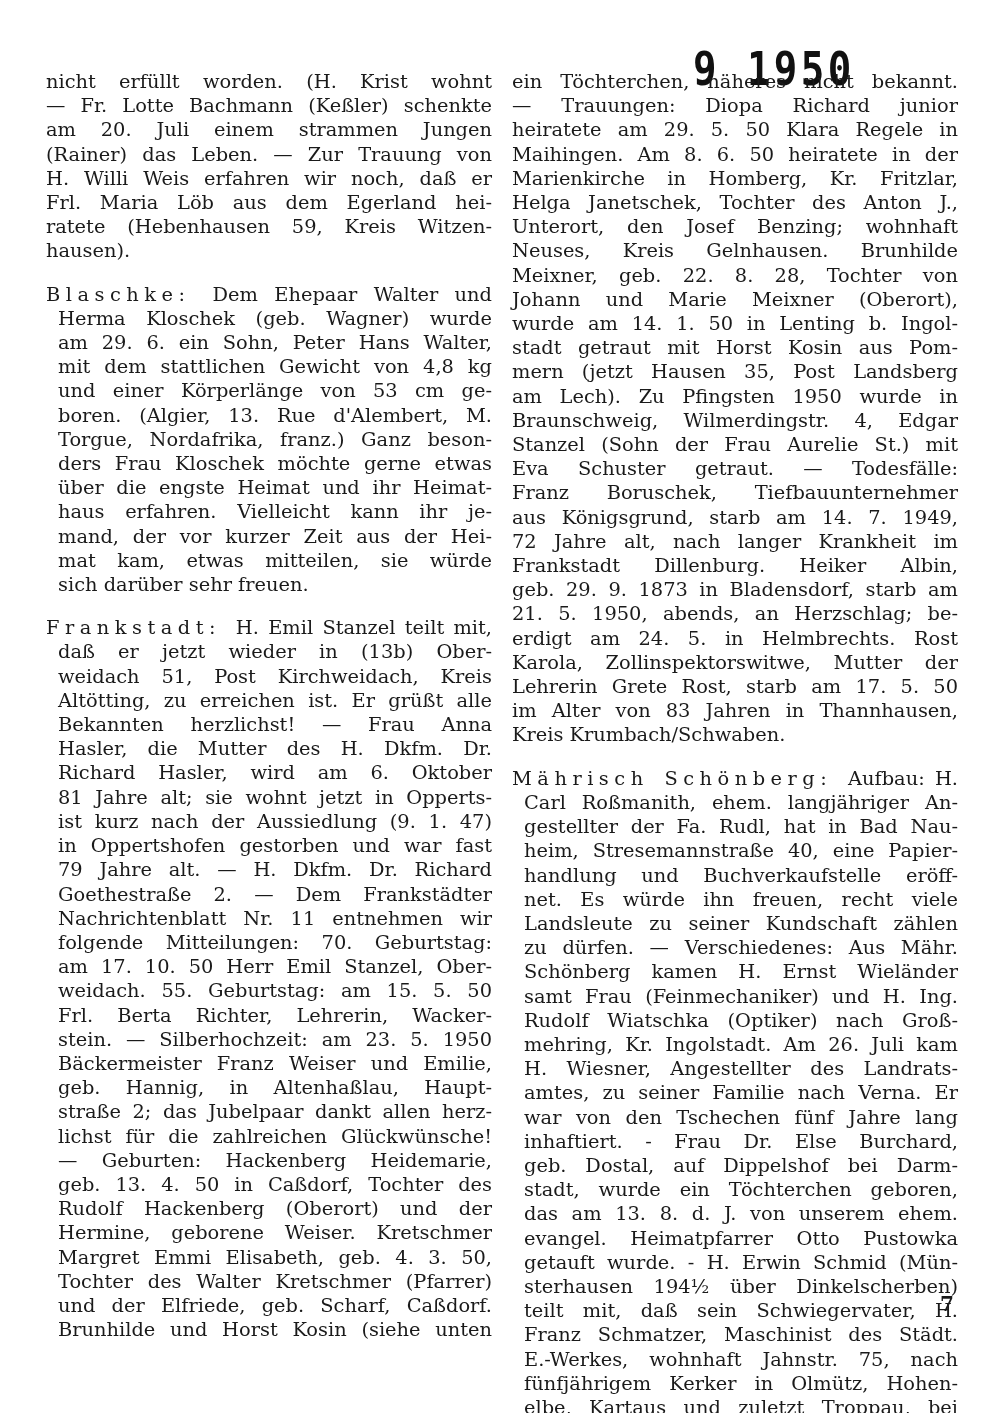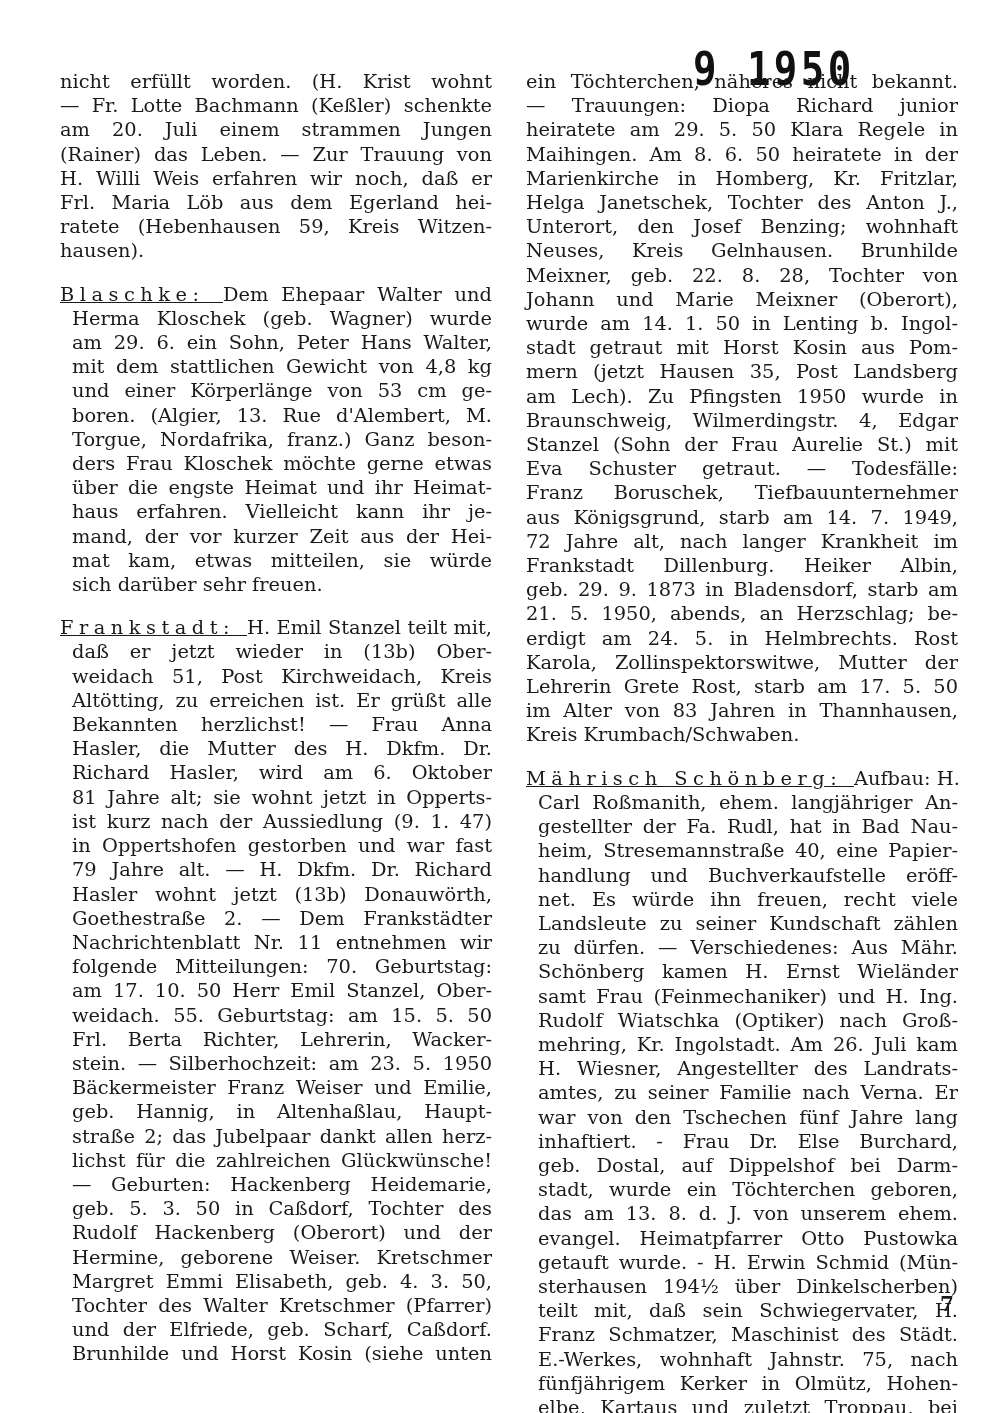--- a/index.html
+++ b/index.html
@@ -1,26 +1,26 @@
 <!DOCTYPE html>
 <html><head>
 <meta charset="utf-8">
 <style>
   html, body { margin: 0; padding: 0; background: #ffffff; }
   body { width: 1000px; height: 1413px; position: relative; overflow: hidden;
          font-family: "DejaVu Serif", "Liberation Serif", serif; color: #1a1a1a; }
   .column { position: absolute; top: 70px; width: 446px; }
   .col-left { left: 46px; }
   .col-right { left: 512px; top: 70px; }
-  .para { margin: 0 0 19px 14px; font-size: 19.4px; line-height: 24.2px; text-align: justify;
+  .para { margin: 0 0 19px 0; font-size: 19.4px; line-height: 24.2px; text-align: justify;
           hyphens: none; }
   .para .line { display: block; text-align: justify; text-align-last: justify; white-space: nowrap; }
   .para .line.last { text-align-last: left; }
   .para .line.indent { padding-left: 12px; }
-  .heading { letter-spacing: 5.5px; text-decoration: underline; }
+  .heading { letter-spacing: 5.5px; }
   .stamp { position: absolute; top: 46px; left: 693px; font-family: "DejaVu Sans Mono", monospace;
            font-weight: bold; font-size: 46px; letter-spacing: 4px; color: #111; transform: scaleX(0.85);
            transform-origin: left top; line-height: 1; }
   .page-number { position: absolute; top: 1292px; left: 940px; font-size: 20px; font-weight: bold; }
 </style>
 </head>
 <body>
 
 <div class="stamp">9 1950</div>
 
@@ -55,34 +55,33 @@
       <span class="line indent">daß er jetzt wieder in (13b) Ober-</span>
       <span class="line indent">weidach 51, Post Kirchweidach, Kreis</span>
       <span class="line indent">Altötting, zu erreichen ist. Er grüßt alle</span>
       <span class="line indent">Bekannten herzlichst! — Frau Anna</span>
       <span class="line indent">Hasler, die Mutter des H. Dkfm. Dr.</span>
       <span class="line indent">Richard Hasler, wird am 6. Oktober</span>
       <span class="line indent">81 Jahre alt; sie wohnt jetzt in Opperts-</span>
       <span class="line indent">ist kurz nach der Aussiedlung (9. 1. 47)</span>
       <span class="line indent">in Oppertshofen gestorben und war fast</span>
       <span class="line indent">79 Jahre alt. — H. Dkfm. Dr. Richard</span>
-      <span class="line indent">Hasler wohnt jetzt (13b) Donauwörth,</span>
       <span class="line indent">Goethestraße 2. — Dem Frankstädter</span>
       <span class="line indent">Nachrichtenblatt Nr. 11 entnehmen wir</span>
       <span class="line indent">folgende Mitteilungen: 70. Geburtstag:</span>
       <span class="line indent">am 17. 10. 50 Herr Emil Stanzel, Ober-</span>
       <span class="line indent">weidach. 55. Geburtstag: am 15. 5. 50</span>
       <span class="line indent">Frl. Berta Richter, Lehrerin, Wacker-</span>
       <span class="line indent">stein. — Silberhochzeit: am 23. 5. 1950</span>
       <span class="line indent">Bäckermeister Franz Weiser und Emilie,</span>
       <span class="line indent">geb. Hannig, in Altenhaßlau, Haupt-</span>
       <span class="line indent">straße 2; das Jubelpaar dankt allen herz-</span>
       <span class="line indent">lichst für die zahlreichen Glückwünsche!</span>
       <span class="line indent">— Geburten: Hackenberg Heidemarie,</span>
-      <span class="line indent">geb. 5. 3. 50 in Caßdorf, Tochter des</span>
+      <span class="line indent">geb. 13. 4. 50 in Caßdorf, Tochter des</span>
       <span class="line indent">Rudolf Hackenberg (Oberort) und der</span>
       <span class="line indent">Hermine, geborene Weiser. Kretschmer</span>
       <span class="line indent">Margret Emmi Elisabeth, geb. 4. 3. 50,</span>
       <span class="line indent">Tochter des Walter Kretschmer (Pfarrer)</span>
       <span class="line indent">und der Elfriede, geb. Scharf, Caßdorf.</span>
       <span class="line indent">Brunhilde und Horst Kosin (siehe unten</span>
     </div>
 </div>
 
 <div class="column col-right">

